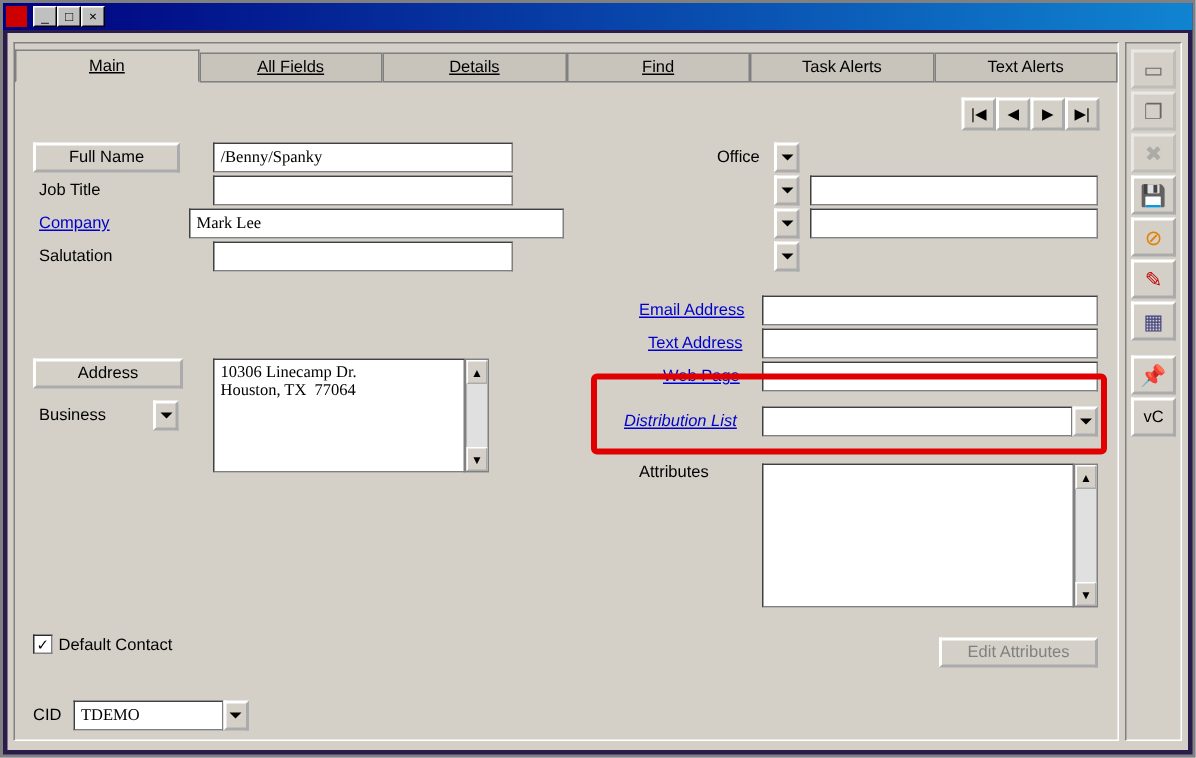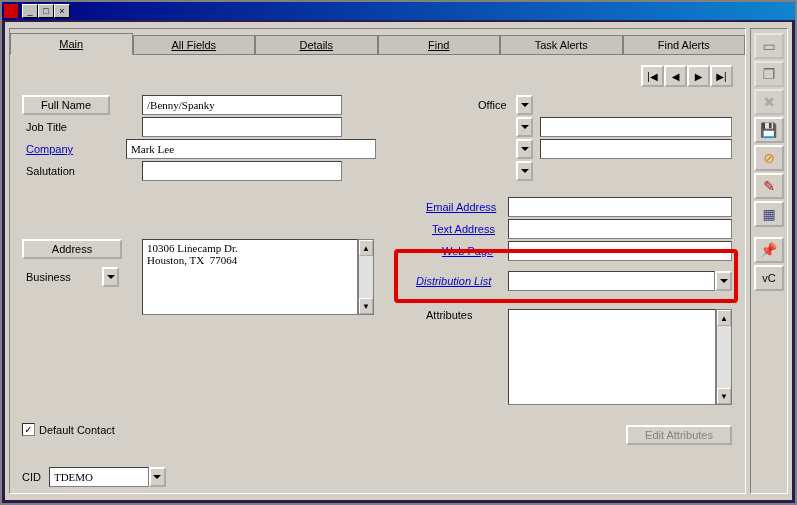--- a/index.html
+++ b/index.html
@@ -52,34 +52,34 @@
   </div>
 
   <div class="client">
     <div class="inner-pane">
       <div class="tabs">
         <div class="tab active"><span class="underline">Main</span></div>
         <div class="tab"><span class="underline">All Fields</span></div>
         <div class="tab"><span class="underline">Details</span></div>
         <div class="tab"><span class="underline">Find</span></div>
         <div class="tab"><span>Task Alerts</span></div>
-        <div class="tab"><span>Find Alerts</span></div>
+        <div class="tab"><span>Text Alerts</span></div>
       </div>
 
       <div class="nav-row">
         <div class="navbtn">|◀</div>
         <div class="navbtn">◀</div>
         <div class="navbtn">▶</div>
         <div class="navbtn">▶|</div>
       </div>
 
       <div class="form">
 
         <div style="position:absolute; top:0; left:0;">
-          <div class="btn3d" style="width:88px;">
+          <div class="btn3d" style="width:98px;">
               <span>Full Name</span>
             </div>
         </div>
         <input class="field" style="position: absolute; top: 0px; left: 120px; width: 200px;" value="/Benny/Spanky">
 
         <span class="lbl" style="position:absolute; top:26px; left:4px;">Job Title</span>
         <input class="field" style="position: absolute; top: 22px; left: 120px; width: 200px;" value="">
 
         <span class="lbl link" style="position:absolute; top:48px; left:4px;">Company</span>
         <input class="field" style="position: absolute; top: 44px; left: 104px; width: 250px;" value="Mark Lee">
@@ -102,21 +102,21 @@
           </div>
         <input class="field" style="position: absolute; top: 44px; left: 518px; width: 192px;" value="">
 
         <div class="dropbtn" style="position:absolute; top:66px; left:494px;">
             <div class="tri-down"></div>
           </div>
 
         <div class="btn3d" style="position:absolute; top:144px; left:0; width:100px;">
             <span>Address</span>
           </div>
-        <div style="position:absolute; top:144px; left:120px; width:232px; height:76px; display:flex;">
+        <div style="position:absolute; top:144px; left:120px; width:184px; height:76px; display:flex;">
           <textarea class="textarea" style="flex: 1 1 0%;">10306 Linecamp Dr.
 Houston, TX  77064</textarea>
           <div class="scrollbar">
             <div class="sbbtn">▲</div>
             <div class="sbbtn">▼</div>
           </div>
         </div>
         <span class="lbl" style="position:absolute; top:176px; left:4px;">Business</span>
         <div style="position:absolute; top:172px; left:80px; display:flex;">
           <div class="dropbtn">

